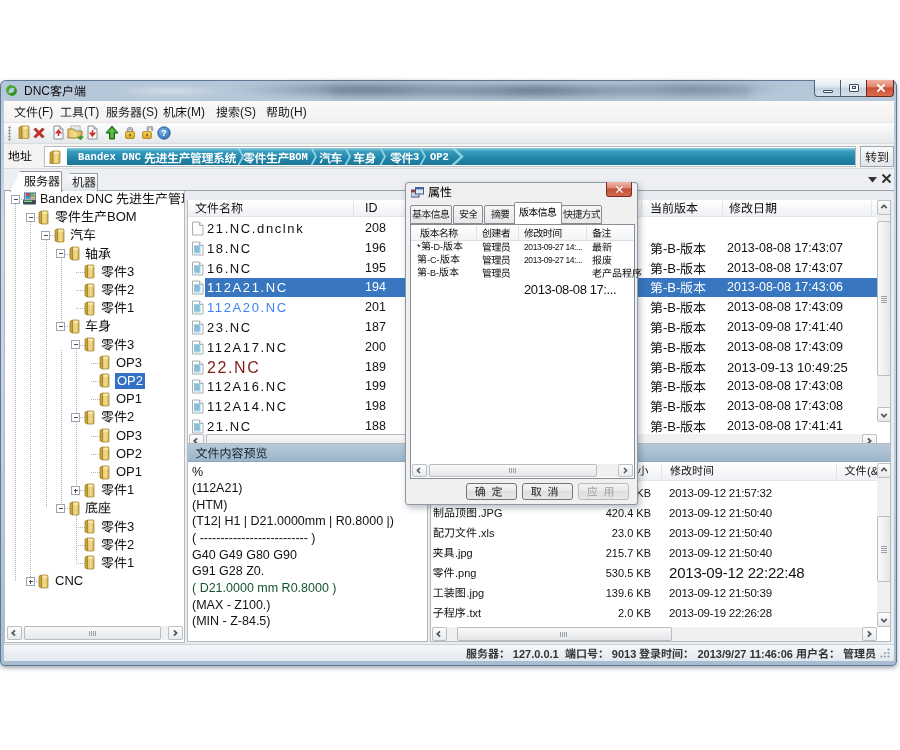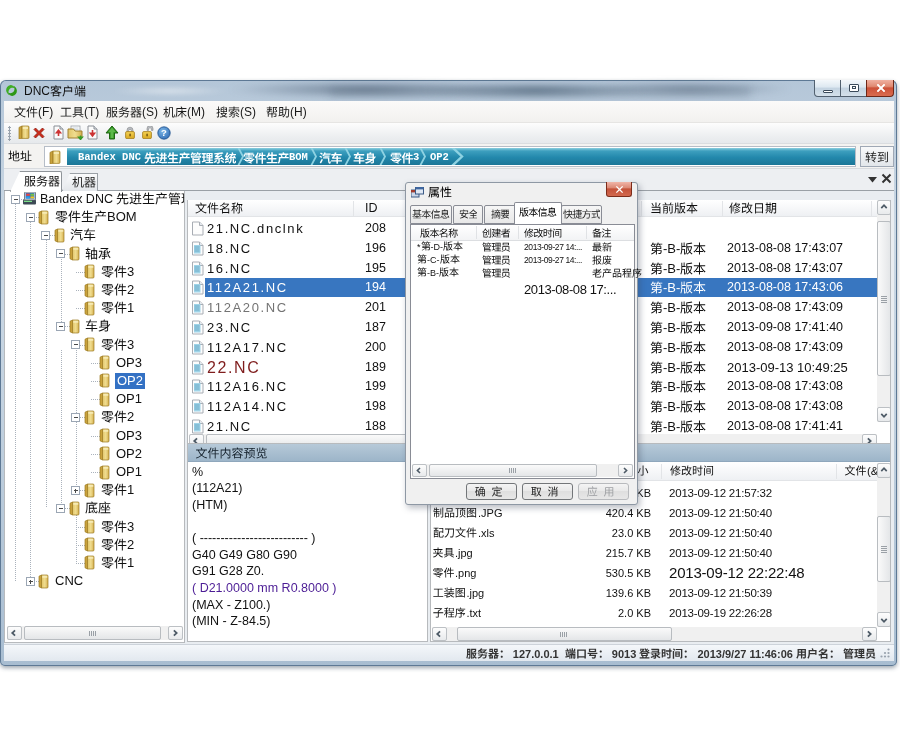--- a/index.html
+++ b/index.html
@@ -567,21 +567,21 @@
         <use href="#g7248" x="0"></use>
         <use href="#g672c" x="1000"></use>
       </svg></div>
 <div class="a nw" style="left:539px;top:78px;height:19px;line-height:19px;font-size:12.5px;color:#fff">2013-08-08 17:43:06</div>
 <svg class="a" style="left:3px;top:100px" width="13" height="15" viewBox="0 0 13 15">
       <path d="M1.5 1h7l3.5 3.5V14h-10.5z" fill="#fdfdfd" stroke="#a8adb4" stroke-width="1"></path>
       <path d="M8.5 1v3.5H12" fill="#e4e9ee" stroke="#a8adb4" stroke-width="1"></path>
       <rect x="3" y="4" width="6.5" height="8.5" fill="#9fd4e8"></rect>
       <path d="M3.5 6h5M3.5 8h5M3.5 10h5" stroke="#5a99b8" stroke-width=".7"></path>
     </svg>
-<div class="a nw" style="left:19px;top:98px;height:19px;line-height:19px;font-size:13px;letter-spacing:1.6px;color:#737373">112A20.NC</div>
+<div class="a nw" style="left:19px;top:98px;height:19px;line-height:19px;font-size:13px;letter-spacing:1.6px;color:#3b82f6">112A20.NC</div>
 <div class="a nw" style="left:177px;top:98px;height:19px;line-height:19px;font-size:12.5px;color:#111">201</div>
 <div class="a nw" style="left:462px;top:98px;height:19px;line-height:19px;font-size:13px;color:#111"><svg class="t" style="width:13.0px;height:13px" viewBox="0 -880 1000 1000">
         <use href="#g7b2c" x="0"></use>
       </svg>-B-<svg class="t" style="width:26.0px;height:13px" viewBox="0 -880 2000 1000">
         <use href="#g7248" x="0"></use>
         <use href="#g672c" x="1000"></use>
       </svg></div>
 <div class="a nw" style="left:539px;top:98px;height:19px;line-height:19px;font-size:12.5px;color:#111">2013-08-08 17:43:09</div>
 <svg class="a" style="left:3px;top:120px" width="13" height="15" viewBox="0 0 13 15">
       <path d="M1.5 1h7l3.5 3.5V14h-10.5z" fill="#fdfdfd" stroke="#a8adb4" stroke-width="1"></path>
@@ -709,24 +709,25 @@
           <use href="#g4ef6" x="1000"></use>
           <use href="#g5185" x="2000"></use>
           <use href="#g5bb9" x="3000"></use>
           <use href="#g9884" x="4000"></use>
           <use href="#g89c8" x="5000"></use>
         </svg></div>
     </div>
 <div class="a nw" style="left:4px;top:19.5px;height:17px;line-height:17px;font-size:12.5px;color:#111">%</div>
 <div class="a nw" style="left:4px;top:36.1px;height:17px;line-height:17px;font-size:12.5px;color:#111">(112A21)</div>
 <div class="a nw" style="left:4px;top:52.8px;height:17px;line-height:17px;font-size:12.5px;color:#111">(HTM)</div>
+<div class="a nw" style="left:4px;top:69.4px;height:17px;line-height:17px;font-size:12.5px;color:#111">(T12| H1 | D21.0000mm | R0.8000 |)</div>
 <div class="a nw" style="left:4px;top:86.1px;height:17px;line-height:17px;font-size:12.5px;color:#111">( -------------------------- )</div>
 <div class="a nw" style="left:4px;top:102.8px;height:17px;line-height:17px;font-size:12.5px;color:#111">G40 G49 G80 G90</div>
 <div class="a nw" style="left:4px;top:119.4px;height:17px;line-height:17px;font-size:12.5px;color:#111">G91 G28 Z0.</div>
-<div class="a nw" style="left:4px;top:136.0px;height:17px;line-height:17px;font-size:12.5px;color:#4c1d95">( D21.0000 mm R0.8000 )</div>
+<div class="a nw" style="left:4px;top:136.0px;height:17px;line-height:17px;font-size:12.5px;color:#14532d">( D21.0000 mm R0.8000 )</div>
 <div class="a nw" style="left:4px;top:152.7px;height:17px;line-height:17px;font-size:12.5px;color:#111">(MAX - Z100.)</div>
 <div class="a nw" style="left:4px;top:169.3px;height:17px;line-height:17px;font-size:12.5px;color:#111">(MIN - Z-84.5)</div>
 </div>
 <div class="a" style="left:430px;top:443px;width:461px;height:199px;background:#fff;border:1px solid #b7babd;overflow:hidden">
 <div class="a" style="left:0;top:0;width:459px;height:18px;background:linear-gradient(180deg,#b6c9d8,#9db5c9);border-bottom:1px solid #8fa7bc"></div>
 <div class="a" style="left:0;top:18px;width:459px;height:19px;background:linear-gradient(180deg,#fff,#f5f6f8 60%,#eef0f3);border-bottom:1px solid #e2e4e7">
 <div class="a nw" style="left:195px;top:2px;height:15px;line-height:15px;font-size:11.5px;color:#111"><svg class="t" style="width:23.0px;height:11px" viewBox="0 -880 2000 1000">
           <use href="#g5927" x="0"></use>
           <use href="#g5c0f" x="1000"></use>
         </svg></div>

